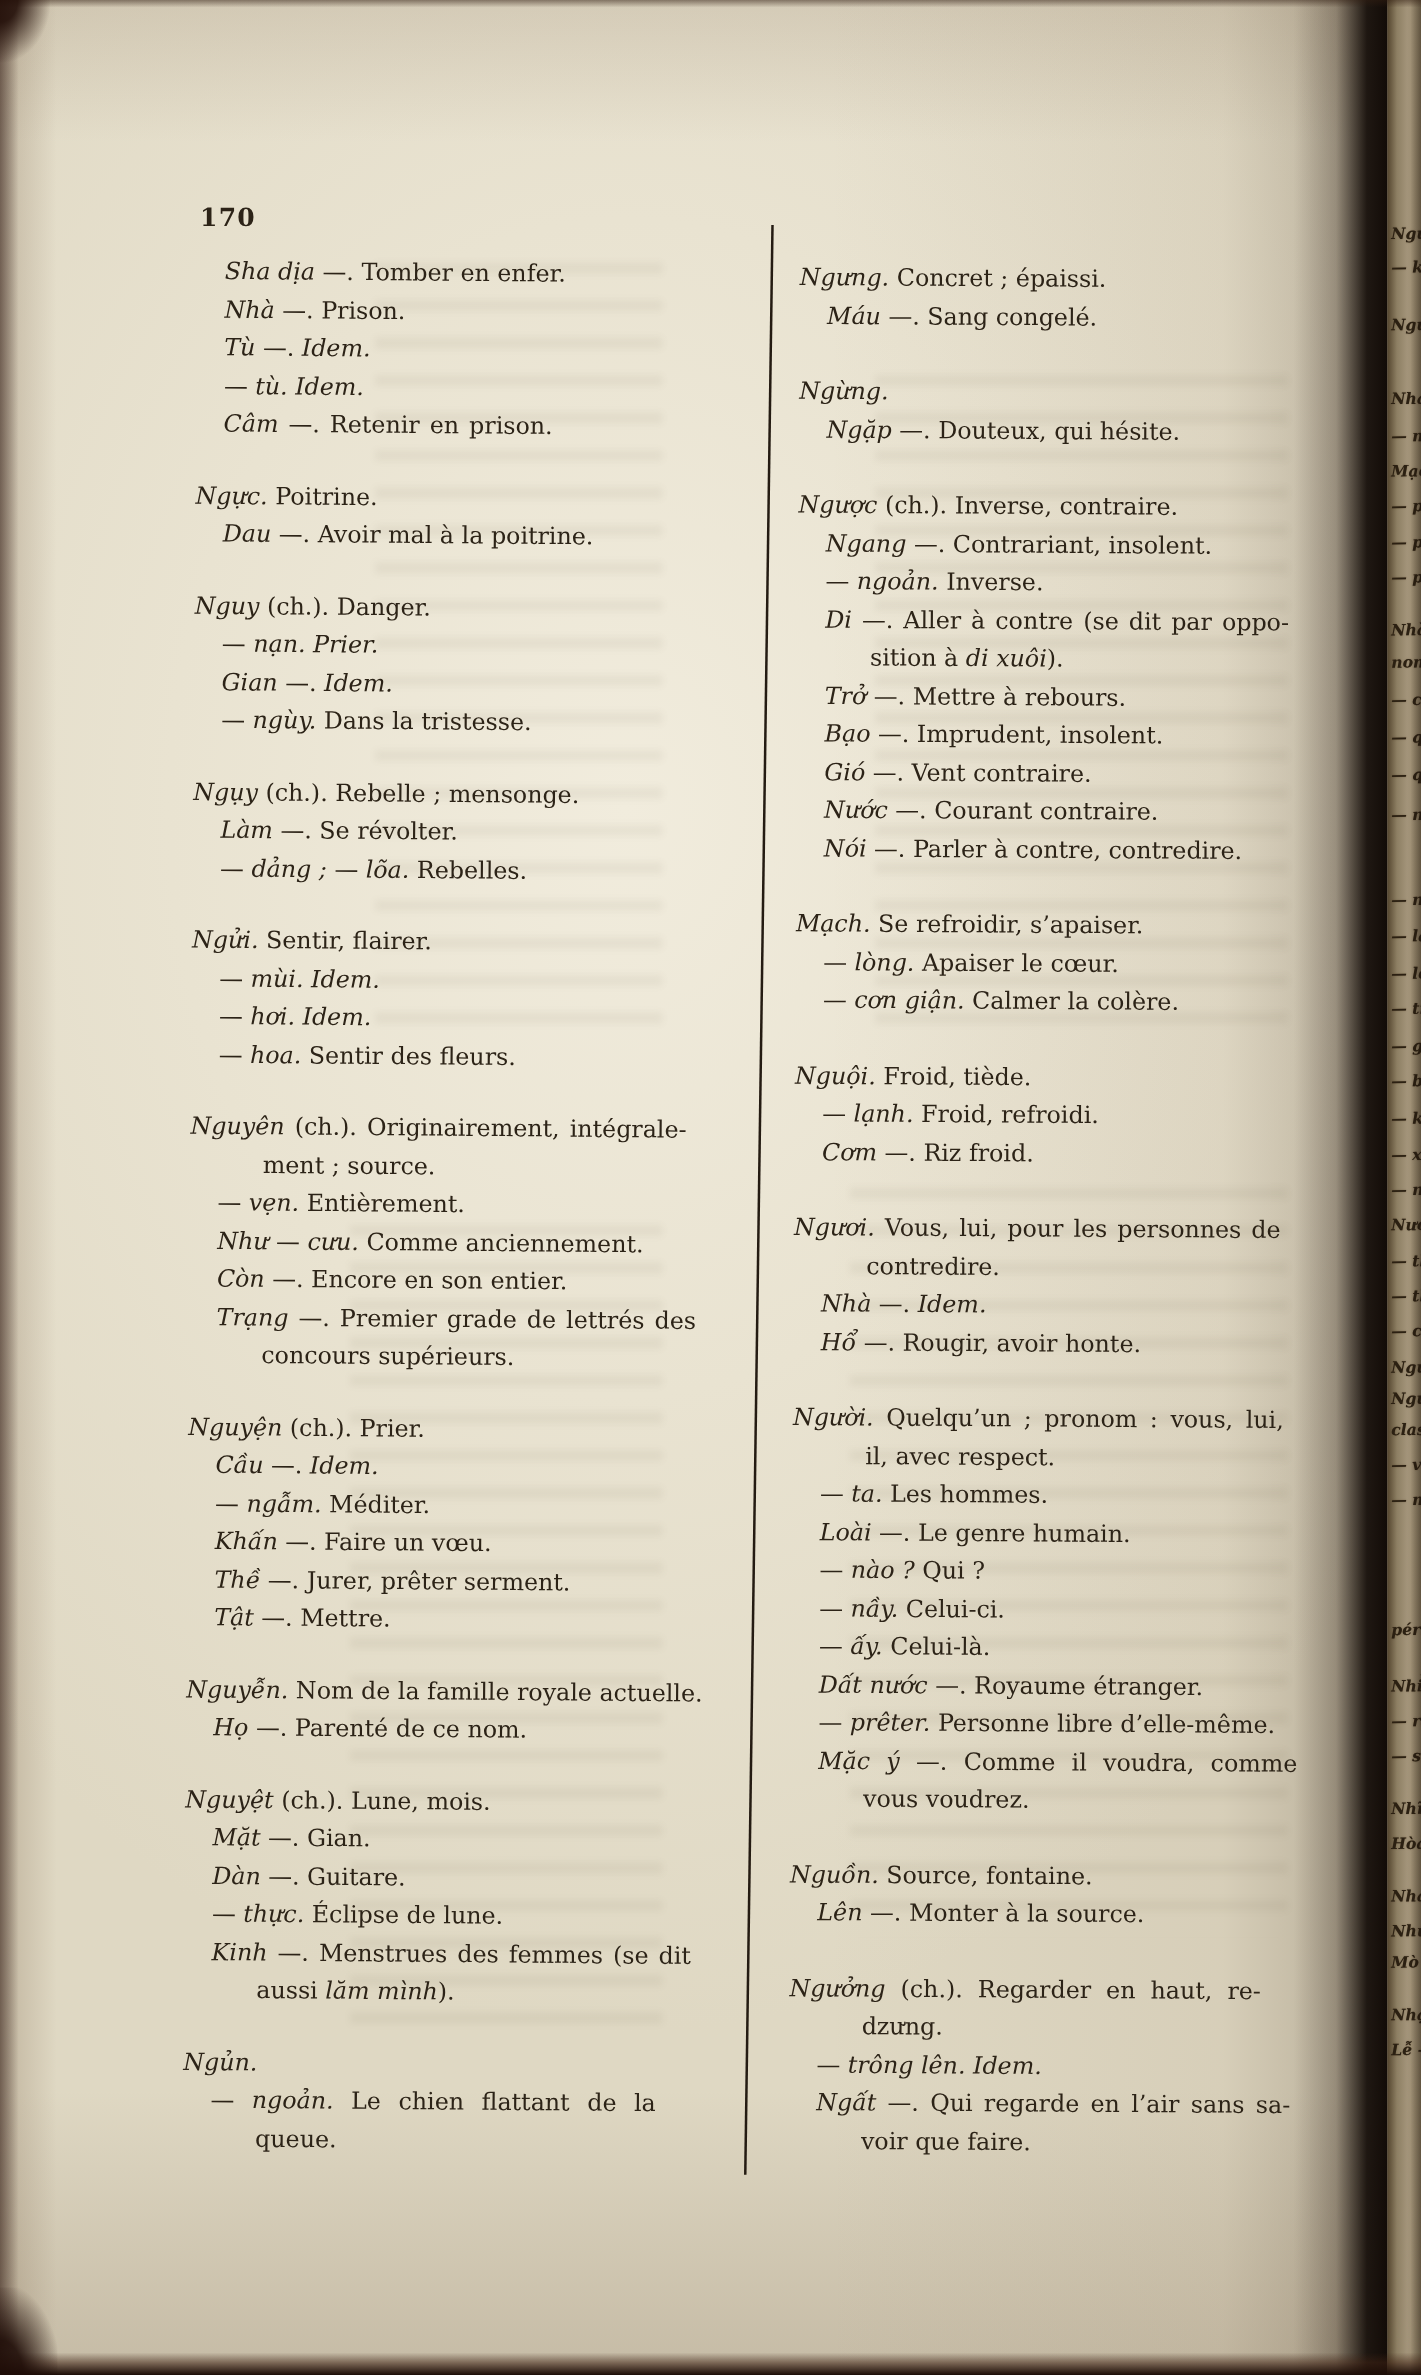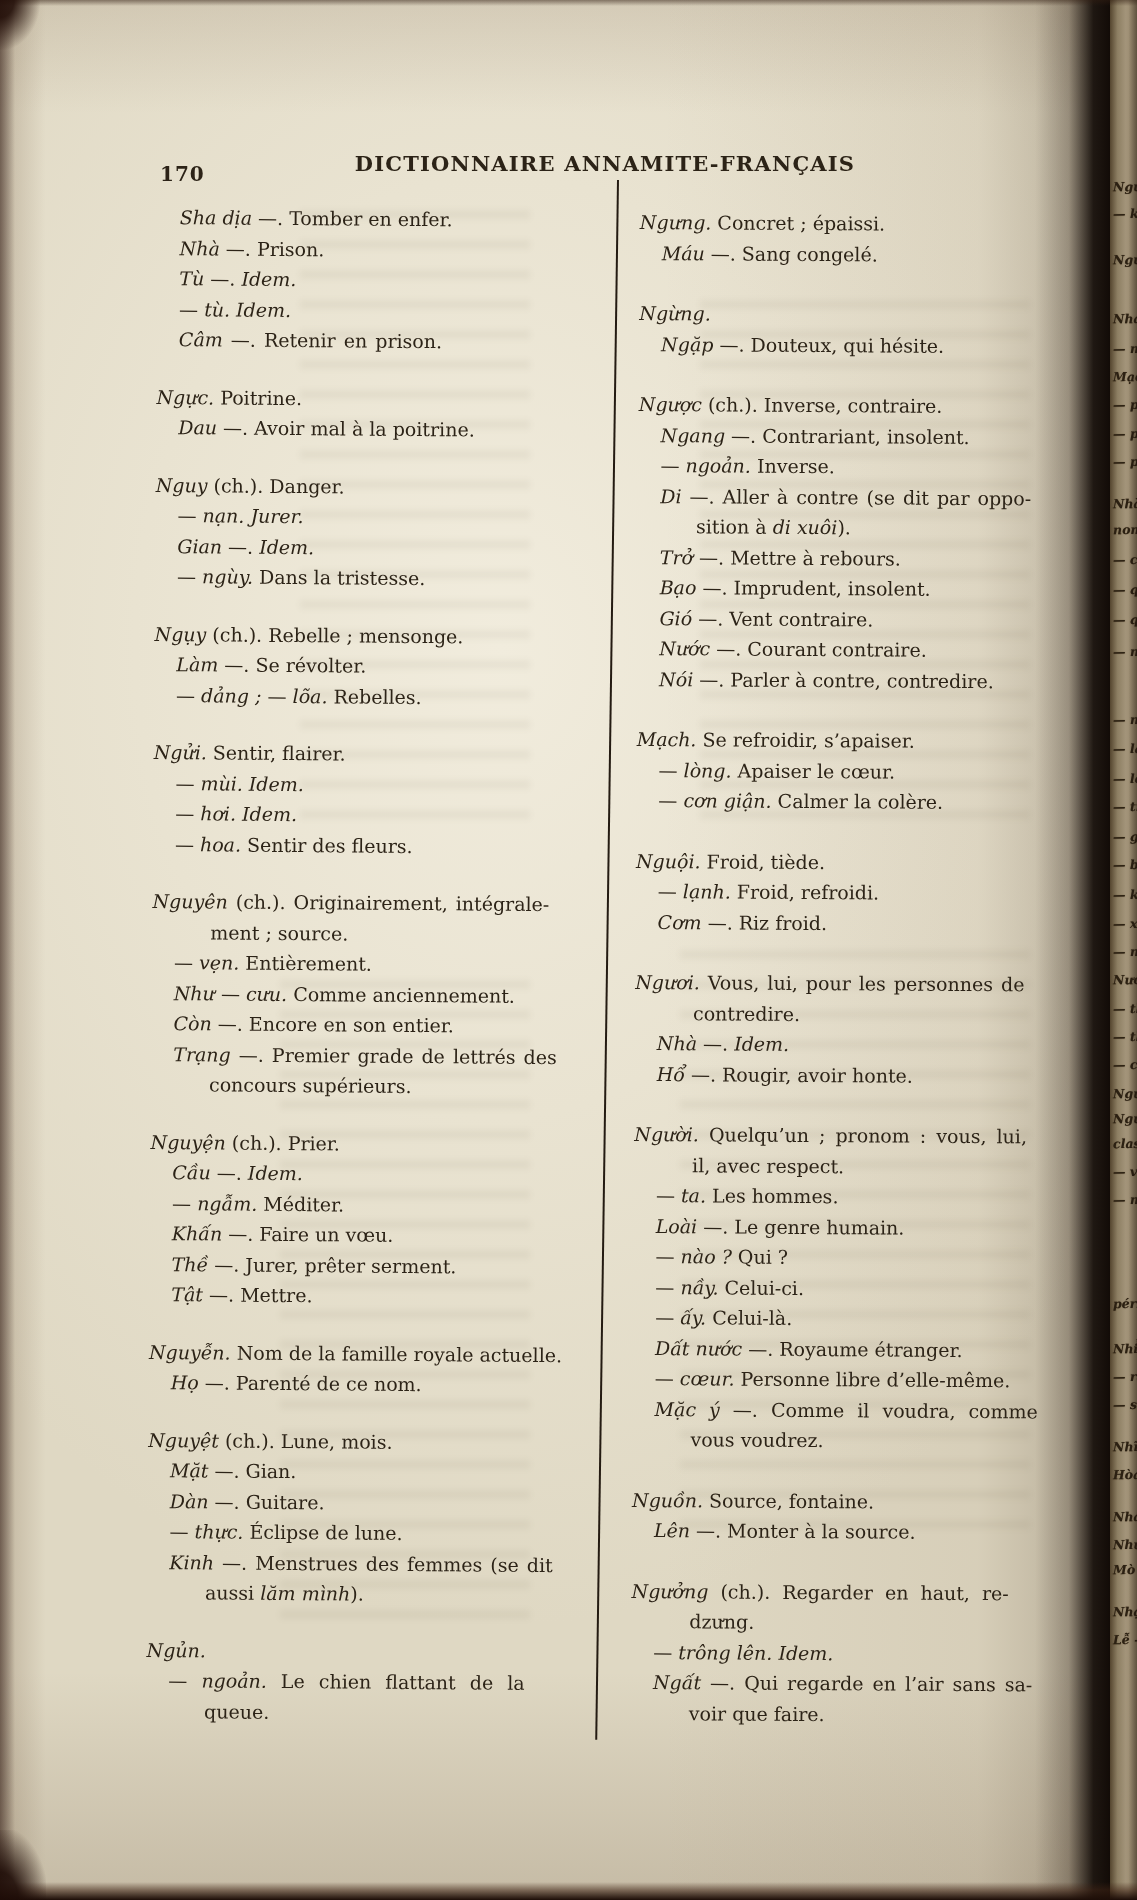--- a/index.html
+++ b/index.html
@@ -55,37 +55,36 @@
 
 <div class="scan">
   <div class="paper"></div>
 
   <div class="smudge" style="left:300px;top:210px;width:230px;height:620px;"></div>
   <div class="smudge" style="left:700px;top:300px;width:330px;height:520px;"></div>
   <div class="smudge" style="left:680px;top:950px;width:350px;height:600px;"></div>
   <div class="smudge" style="left:280px;top:980px;width:250px;height:640px;"></div>
 
   <div class="page-number">170</div>
-  <div class="header">DICTIONNAIRE ANNAMITE-FRANÇAIS</div>
 
   <div class="col col-left" id="col-left">
       <div class="entry">
         <div class="line ind1"><span class="vn">Sha dịa</span><span class="fr"> —. Tomber en enfer.</span></div>
         <div class="line ind1"><span class="vn">Nhà</span><span class="fr"> —. Prison.</span></div>
         <div class="line ind1"><span class="vn">Tù</span><span class="fr"> —. </span><span class="vn">Idem.</span></div>
         <div class="line ind1"><span class="fr">— </span><span class="vn">tù. Idem.</span></div>
         <div class="line ind1" style="word-spacing: 2px;"><span class="vn">Câm</span><span class="fr"> —. Retenir en prison.</span></div>
       </div>
       <div class="entry">
         <div class="line ind0"><span class="vn">Ngực.</span><span class="fr"> Poitrine.</span></div>
         <div class="line ind1"><span class="vn">Dau</span><span class="fr"> —. Avoir mal à la poitrine.</span></div>
       </div>
       <div class="entry">
         <div class="line ind0"><span class="vn">Nguy</span><span class="fr"> (ch.). Danger.</span></div>
-        <div class="line ind1"><span class="fr">— </span><span class="vn">nạn. Jurer.</span></div>
+        <div class="line ind1"><span class="fr">— </span><span class="vn">nạn. Prier.</span></div>
         <div class="line ind1"><span class="vn">Gian</span><span class="fr"> —. </span><span class="vn">Idem.</span></div>
         <div class="line ind1"><span class="fr">— </span><span class="vn">ngùy.</span><span class="fr"> Dans la tristesse.</span></div>
       </div>
       <div class="entry">
         <div class="line ind0"><span class="vn">Ngụy</span><span class="fr"> (ch.). Rebelle ; mensonge.</span></div>
         <div class="line ind1"><span class="vn">Làm</span><span class="fr"> —. Se révolter.</span></div>
         <div class="line ind1"><span class="fr">— </span><span class="vn">dảng ;</span><span class="fr"> — </span><span class="vn">lõa.</span><span class="fr"> Rebelles.</span></div>
       </div>
       <div class="entry">
         <div class="line ind0"><span class="vn">Ngửi.</span><span class="fr"> Sentir, flairer.</span></div>
@@ -168,21 +167,21 @@
       </div>
       <div class="entry">
         <div class="line ind0" style="word-spacing: 4px;"><span class="vn">Người.</span><span class="fr"> Quelqu’un ; pronom : vous, lui,</span></div>
         <div class="line ind2"><span class="fr">il, avec respect.</span></div>
         <div class="line ind1"><span class="fr">— </span><span class="vn">ta.</span><span class="fr"> Les hommes.</span></div>
         <div class="line ind1"><span class="vn">Loài</span><span class="fr"> —. Le genre humain.</span></div>
         <div class="line ind1"><span class="fr">— </span><span class="vn">nào ?</span><span class="fr"> Qui ?</span></div>
         <div class="line ind1"><span class="fr">— </span><span class="vn">nầy.</span><span class="fr"> Celui-ci.</span></div>
         <div class="line ind1"><span class="fr">— </span><span class="vn">ấy.</span><span class="fr"> Celui-là.</span></div>
         <div class="line ind1"><span class="vn">Dất nước</span><span class="fr"> —. Royaume étranger.</span></div>
-        <div class="line ind1"><span class="fr">— </span><span class="vn">cœur.</span><span class="fr"> Personne libre d’elle-même.</span></div>
+        <div class="line ind1"><span class="fr">— </span><span class="vn">prêter.</span><span class="fr"> Personne libre d’elle-même.</span></div>
         <div class="line ind1" style="word-spacing: 7px;"><span class="vn">Mặc ý</span><span class="fr"> —. Comme il voudra, comme</span></div>
         <div class="line ind2"><span class="fr">vous voudrez.</span></div>
       </div>
       <div class="entry">
         <div class="line ind0"><span class="vn">Nguồn.</span><span class="fr"> Source, fontaine.</span></div>
         <div class="line ind1"><span class="vn">Lên</span><span class="fr"> —. Monter à la source.</span></div>
       </div>
       <div class="entry">
         <div class="line ind0" style="word-spacing: 6px;"><span class="vn">Ngưởng</span><span class="fr"> (ch.). Regarder en haut, re-</span></div>
         <div class="line ind2"><span class="fr">dzưng.</span></div>

